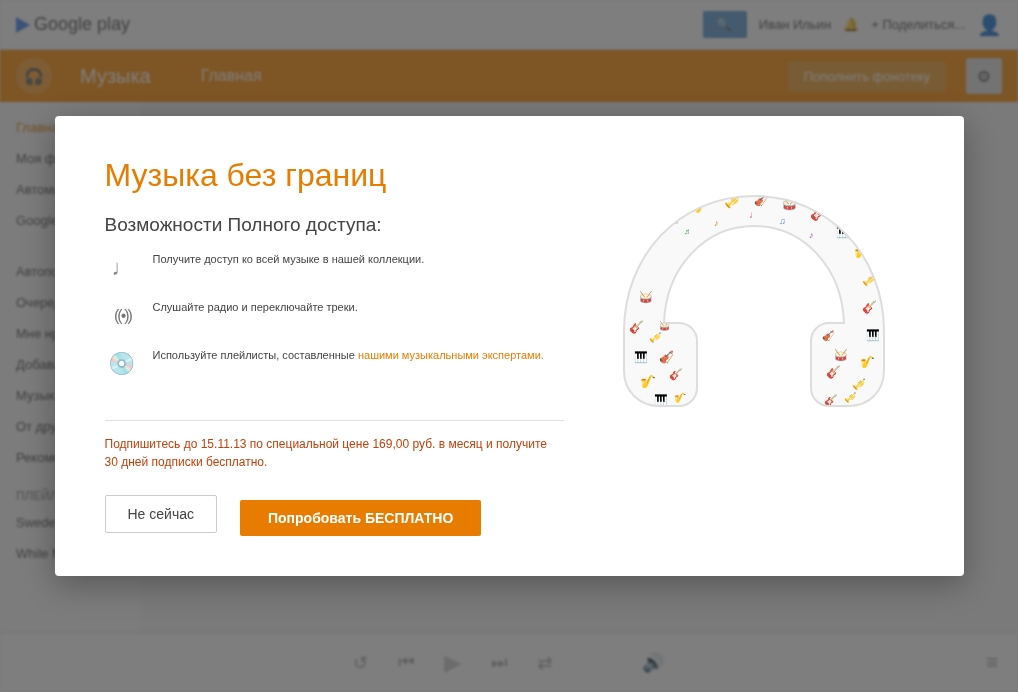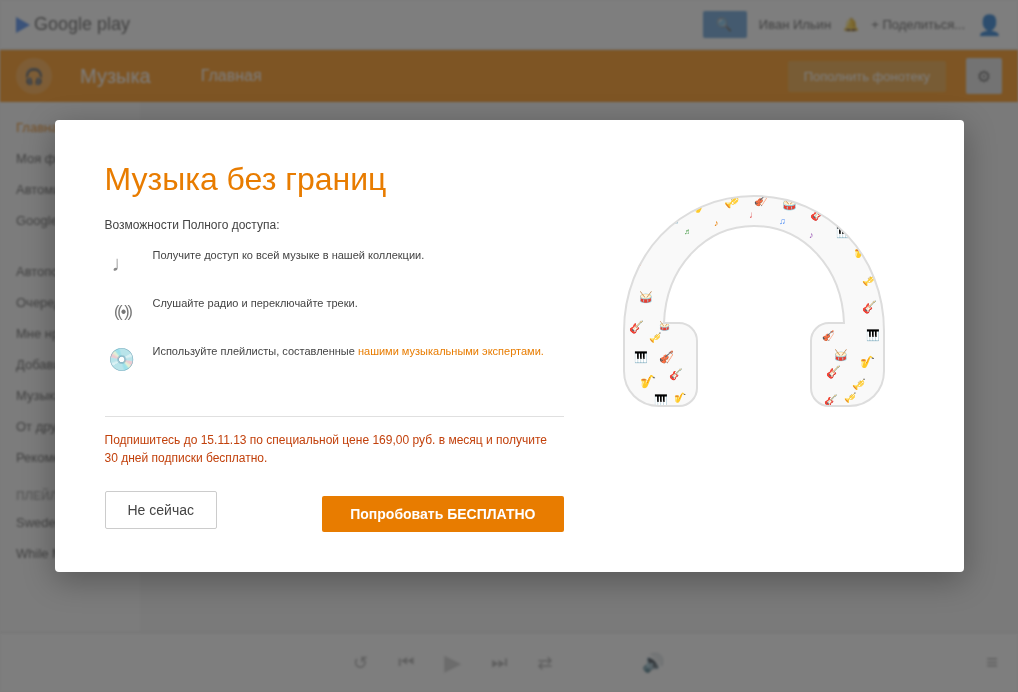--- a/index.html
+++ b/index.html
@@ -199,21 +199,21 @@
 
     .modal-title {
       font-size: 32px;
       color: #e87c00;
       font-weight: 300;
       margin-bottom: 20px;
       line-height: 1.2;
     }
 
     .modal-subtitle {
-      font-size: 12px;
+      font-size: 19px;
       color: #444;
       margin-bottom: 16px;
     }
 
     .feature-list {
       display: flex;
       flex-direction: column;
       gap: 14px;
       margin-bottom: 20px;
     }
@@ -255,23 +255,22 @@
 
     .modal-promo {
       font-size: 12px;
       color: #c2410c;
       line-height: 1.5;
       margin-bottom: 20px;
     }
 
     .modal-actions {
       display: flex;
-      gap: 16px;
-      align-items: center;
-      justify-content: space-between;
+      gap: 23px;
+      align-items: center;
     }
 
     .btn-cancel {
       padding: 10px 22px;
       border: 1px solid #ccc;
       background: #fff;
       color: #444;
       font-size: 14px;
       border-radius: 2px;
       cursor: pointer;

